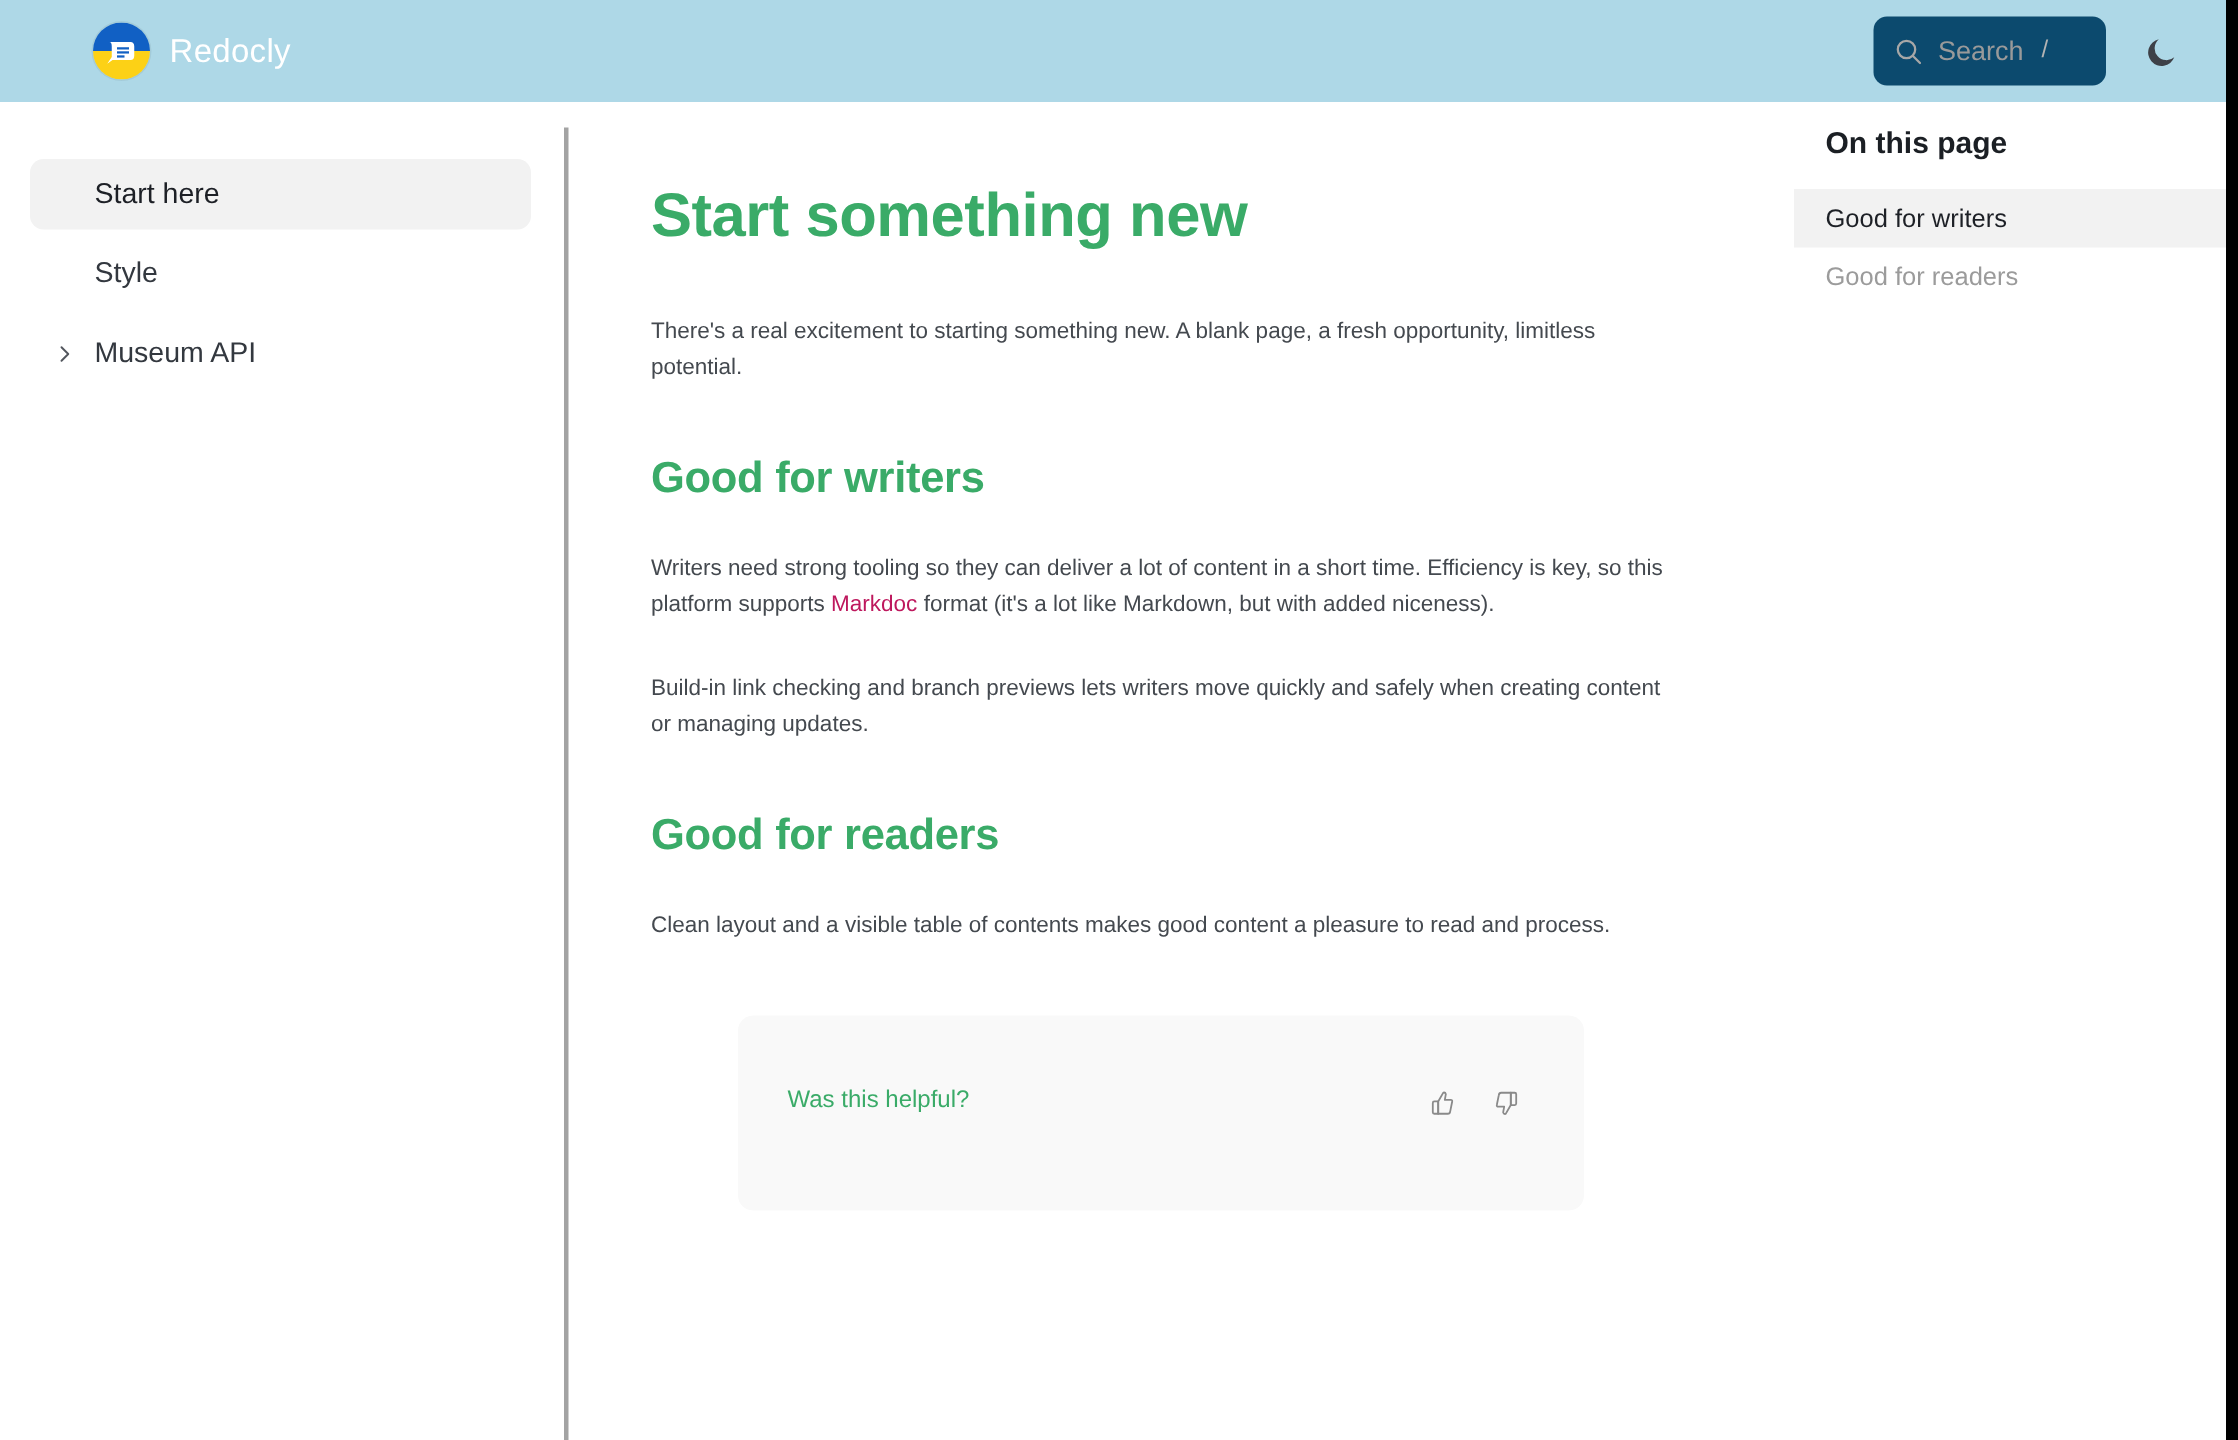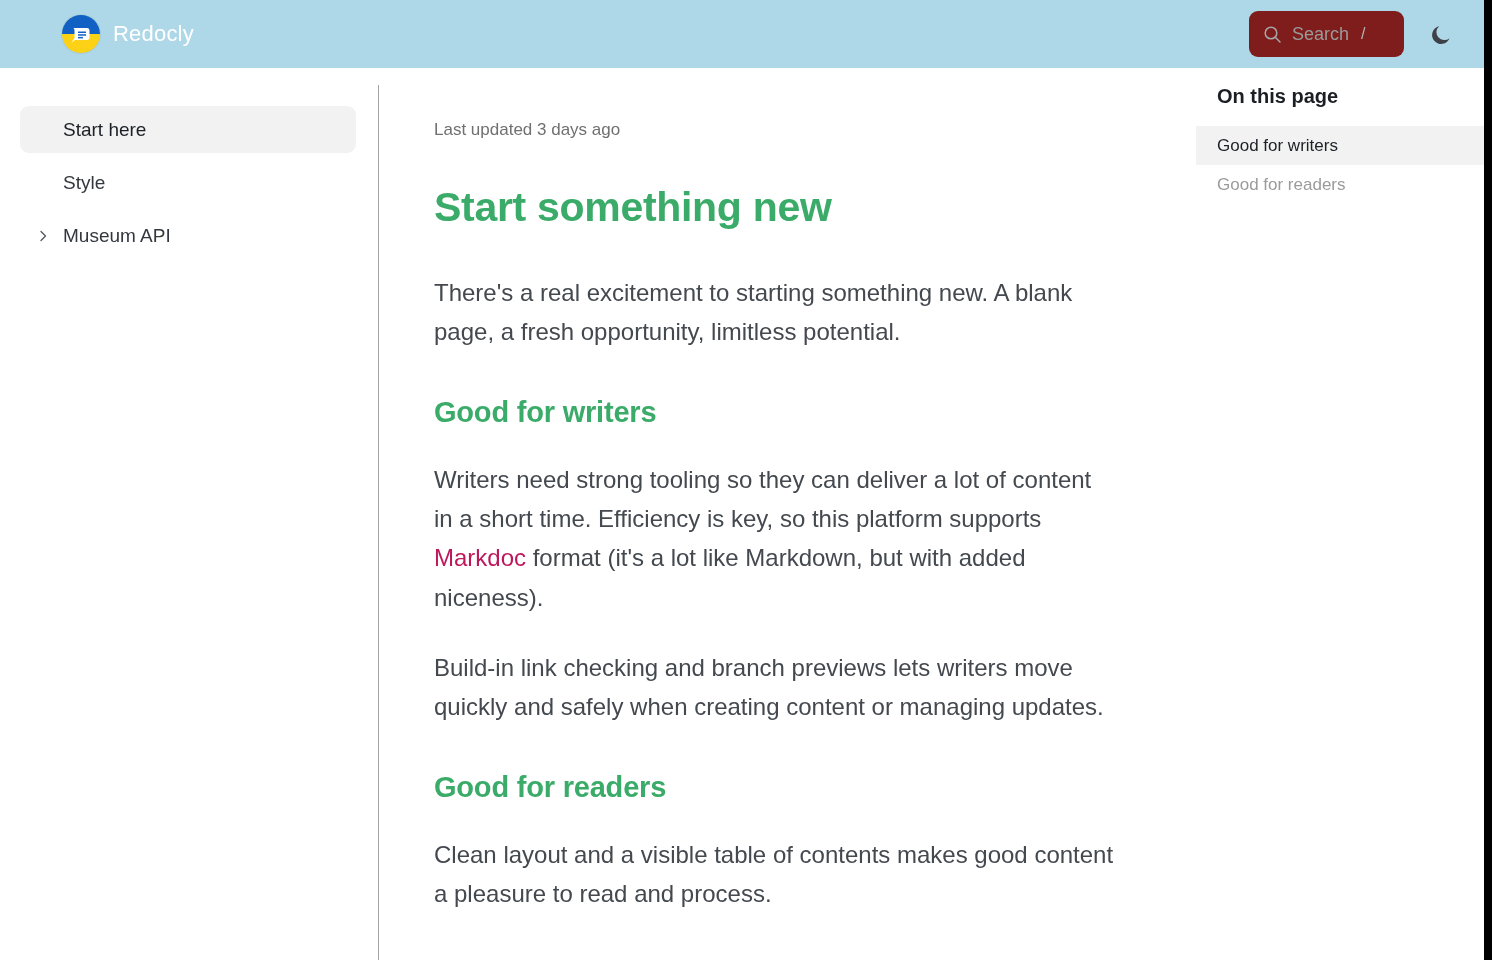--- a/index.html
+++ b/index.html
@@ -75,21 +75,21 @@
     position: absolute;
     right: 28px;
     display: flex;
     align-items: center;
     gap: 22px;
   }
 
   .search-box {
     width: 155px;
     height: 46px;
-    background: #7f1d1d;
+    background: #0c4a6e;
     border-radius: 9px;
     display: flex;
     align-items: center;
     padding: 0 14px;
     gap: 10px;
     cursor: text;
   }
   .search-icon { flex: 0 0 auto; display: block; line-height: 0; }
   .search-placeholder {
     color: #9a9a9a;
@@ -110,21 +110,21 @@
     line-height: 0;
   }
 
   
   .sidebar {
     position: absolute;
     top: 85px; left: 0;
     width: 379px;
     height: 875px;
     background: #ffffff;
-    border-right: 1px solid #a3a3a3;
+    border-right: 3px solid #a3a3a3;
     padding-top: 21px;
   }
 
   .nav-item {
     position: relative;
     display: flex;
     align-items: center;
     height: 47px;
     margin: 0 22px 6px 20px;
     padding-left: 43px;
@@ -175,21 +175,21 @@
   .doc-h2 {
     color: #3aab68;
     font-size: 29px;
     font-weight: 700;
     letter-spacing: -0.2px;
     margin: 45px 0 28px 0;
   }
 
   .doc-p {
     color: #44494f;
-    font-size: 24px;
+    font-size: 15px;
     line-height: 1.63;
     max-width: 680px;
     margin-bottom: 24px;
     margin-top: 31px;
   }
   .doc-p:last-child { margin-bottom: 0; }
 
   .doc-link {
     color: #be185d;
     text-decoration: none;
@@ -329,21 +329,20 @@
           <polyline points="5,2.5 9.5,7 5,11.5" fill="none" stroke="#53575e" stroke-width="1.3" stroke-linecap="round" stroke-linejoin="round"></polyline>
         </svg>
       </span>
       <span>Museum API</span>
     </div>
 
   </nav>
 
   <main class="main">
 
-    <div class="last-updated">Last updated 3 days ago</div>
 
     <h1 class="doc-h1">Start something new</h1>
 
     <p class="doc-p">There's a real excitement to starting something new. A blank page, a fresh opportunity, limitless potential.</p>
 
     <h2 class="doc-h2">Good for writers</h2>
 
     <p class="doc-p"><span>Writers need strong tooling so they can deliver a lot of content in a short time. Efficiency is key, so this platform supports </span><a href="#" class="doc-link">Markdoc</a><span> format (it's a lot like Markdown, but with added niceness).</span></p>
 
     <p class="doc-p">Build-in link checking and branch previews lets writers move quickly and safely when creating content or managing updates.</p>

